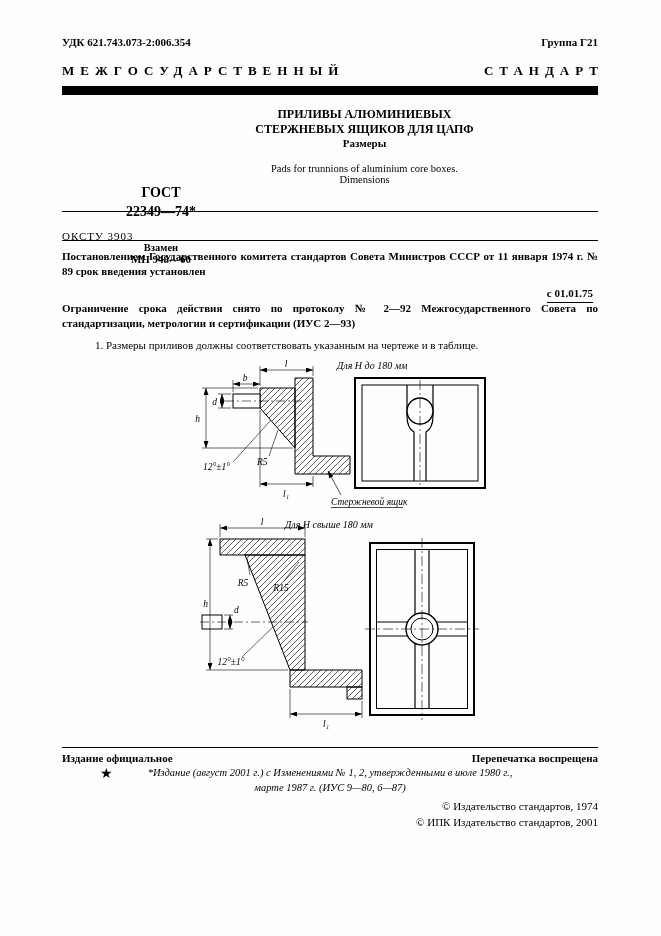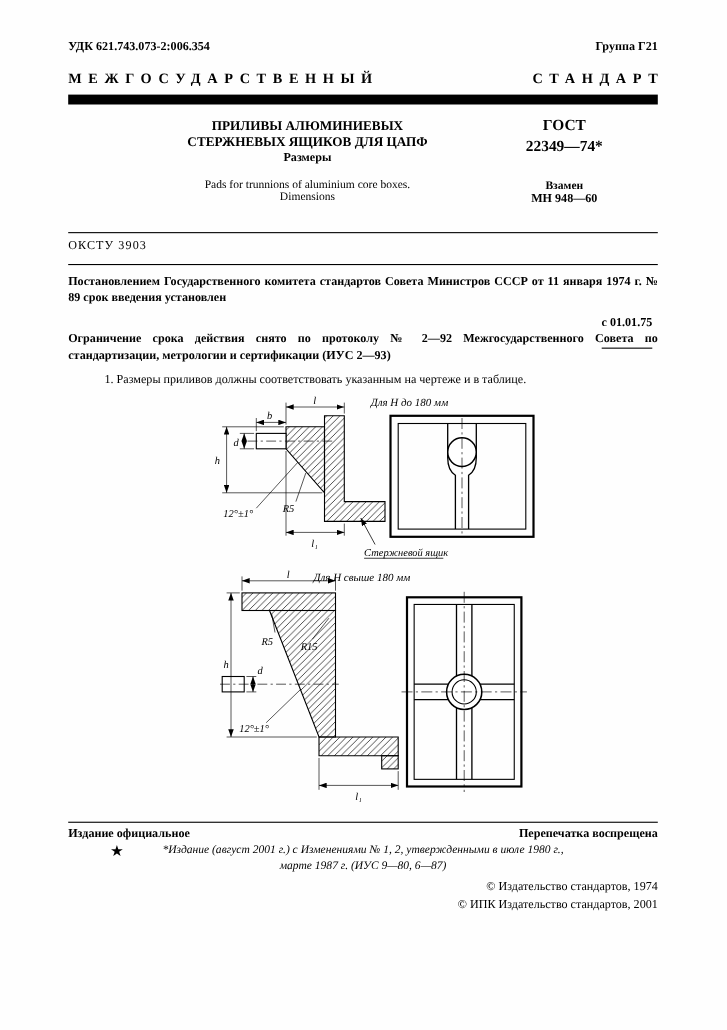--- a/index.html
+++ b/index.html
@@ -13,59 +13,59 @@
   .fs11{font-size:11px;}
   .fs12{font-size:12px;}
   .fs13{font-size:14px;}
   .center{text-align:center;}
   .right{text-align:right;}
   .just{text-align:justify;line-height:1.32;}
   .banner{font-size:13px;font-weight:bold;letter-spacing:6px;}
   .banner .w2{margin-right:-6px;}
   .bar{background:#000;}
   .hline{position:absolute;left:62px;right:63px;height:1px;background:#000;}
-  .underl{border-bottom:1px solid #000;padding-bottom:17px;}
+  .underl{border-bottom:1px solid #000;padding-bottom:3px;}
   svg text{font-family:"Liberation Serif","DejaVu Serif",serif;font-style:italic;
            font-size:9.5px;fill:#000;stroke:none;}
   svg text.cap{font-size:10px;}
 </style>
 </head>
 <body>
 
 <div class="page">
 
   <div class="abs row" style="left:62px;right:63px;top:36px;">
     <span class="b fs11">УДК 621.743.073-2:006.354</span>
     <span class="b fs11">Группа Г21</span>
   </div>
 
   <div class="abs row banner" style="left:62px;right:63px;top:63px;">
     <span class="w1">МЕЖГОСУДАРСТВЕННЫЙ</span>
     <span class="w2">СТАНДАРТ</span>
   </div>
   <div class="abs bar" style="left:62px;right:63px;top:86px;height:9px;"></div>
 
-  <div class="abs" style="left:76px;right:63px;top:107px;display:flex;">
+  <div class="abs" style="left:76px;right:63px;top:107px;display:flex;flex-direction:column;">
     <div style="flex:1;padding-left:55px;" class="center">
       <div class="b fs12">ПРИЛИВЫ АЛЮМИНИЕВЫХ</div>
       <div class="b fs12">СТЕРЖНЕВЫХ ЯЩИКОВ ДЛЯ ЦАПФ</div>
       <div class="b fs11" style="">Размеры</div>
       <div class="fs10" style="margin-top:14px;">Pads for trunnions of aluminium core boxes.</div>
       <div class="fs10">Dimensions</div>
     </div>
     <div style="width:170px;" class="center">
       <div class="b fs13">ГОСТ</div>
       <div class="b fs13" style="margin-top:3px;">22349—74*</div>
       <div class="b fs10" style="margin-top:22px;">Взамен</div>
       <div class="b fs11">МН 948—60</div>
     </div>
   </div>
 
   <div class="hline" style="top:211px;"></div>
-  <div class="abs fs11" style="left:62px;top:217px;letter-spacing:1px;">ОКСТУ 3903</div>
+  <div class="abs fs11" style="left:62px;top:230px;letter-spacing:1px;">ОКСТУ 3903</div>
   <div class="hline" style="top:240px;"></div>
 
   <div class="abs b fs11 just" style="left:62px;right:63px;top:249px;">Постановлением Государственного комитета стандартов Совета Министров СССР от 11 января 1974 г. № 89 срок введения установлен</div>
   <div class="abs" style="right:68px;top:283px;">
     <span class="b fs11 underl">с 01.01.75</span>
   </div>
   <div class="abs b fs11 just" style="left:62px;right:63px;top:301px;">Ограничение срока действия снято по протоколу № 2—92 Межгосударственного Совета по стандартизации, метрологии и сертификации (ИУС 2—93)</div>
 
   <div class="abs fs11" style="left:62px;right:63px;top:339px;text-indent:33px;">1. Размеры приливов должны соответствовать указанным на чертеже и в таблице.</div>
 

